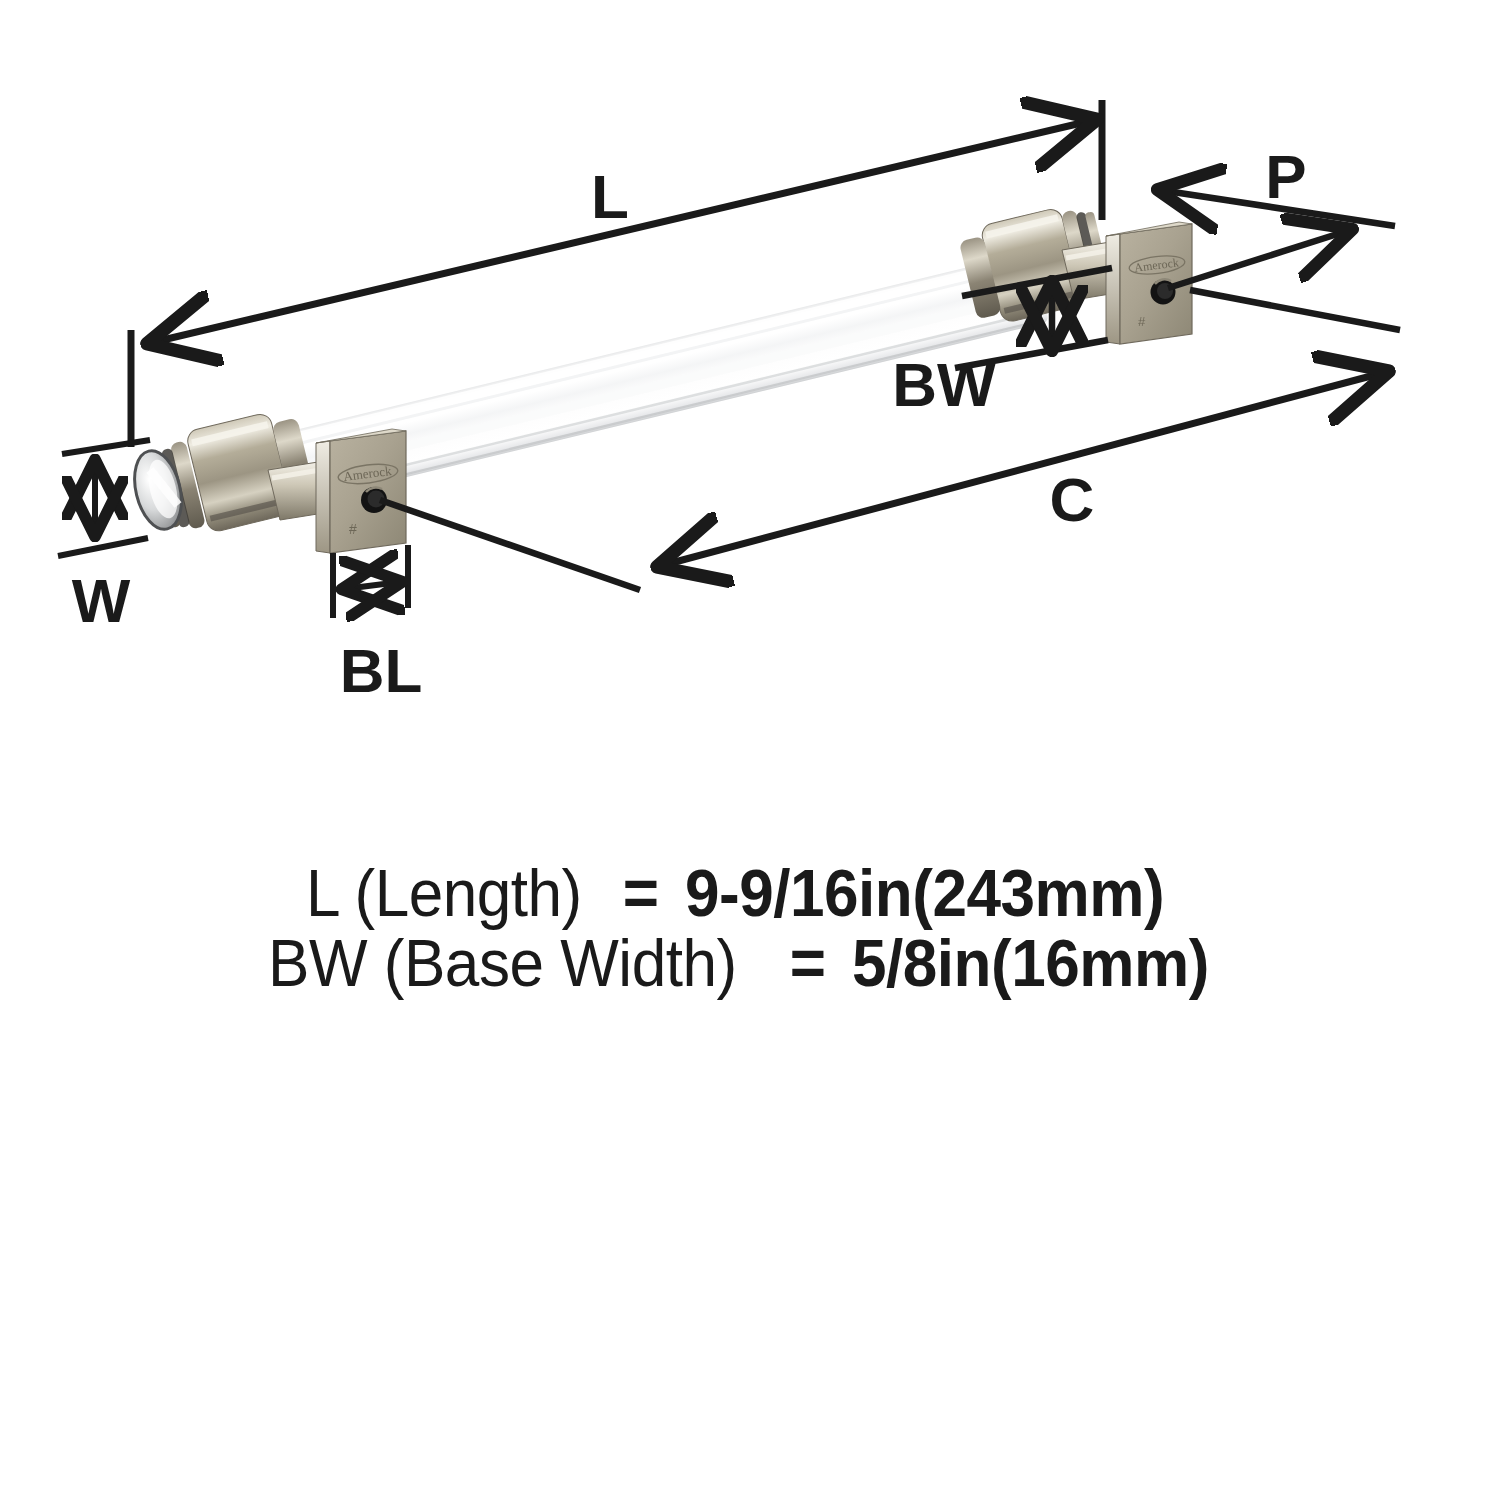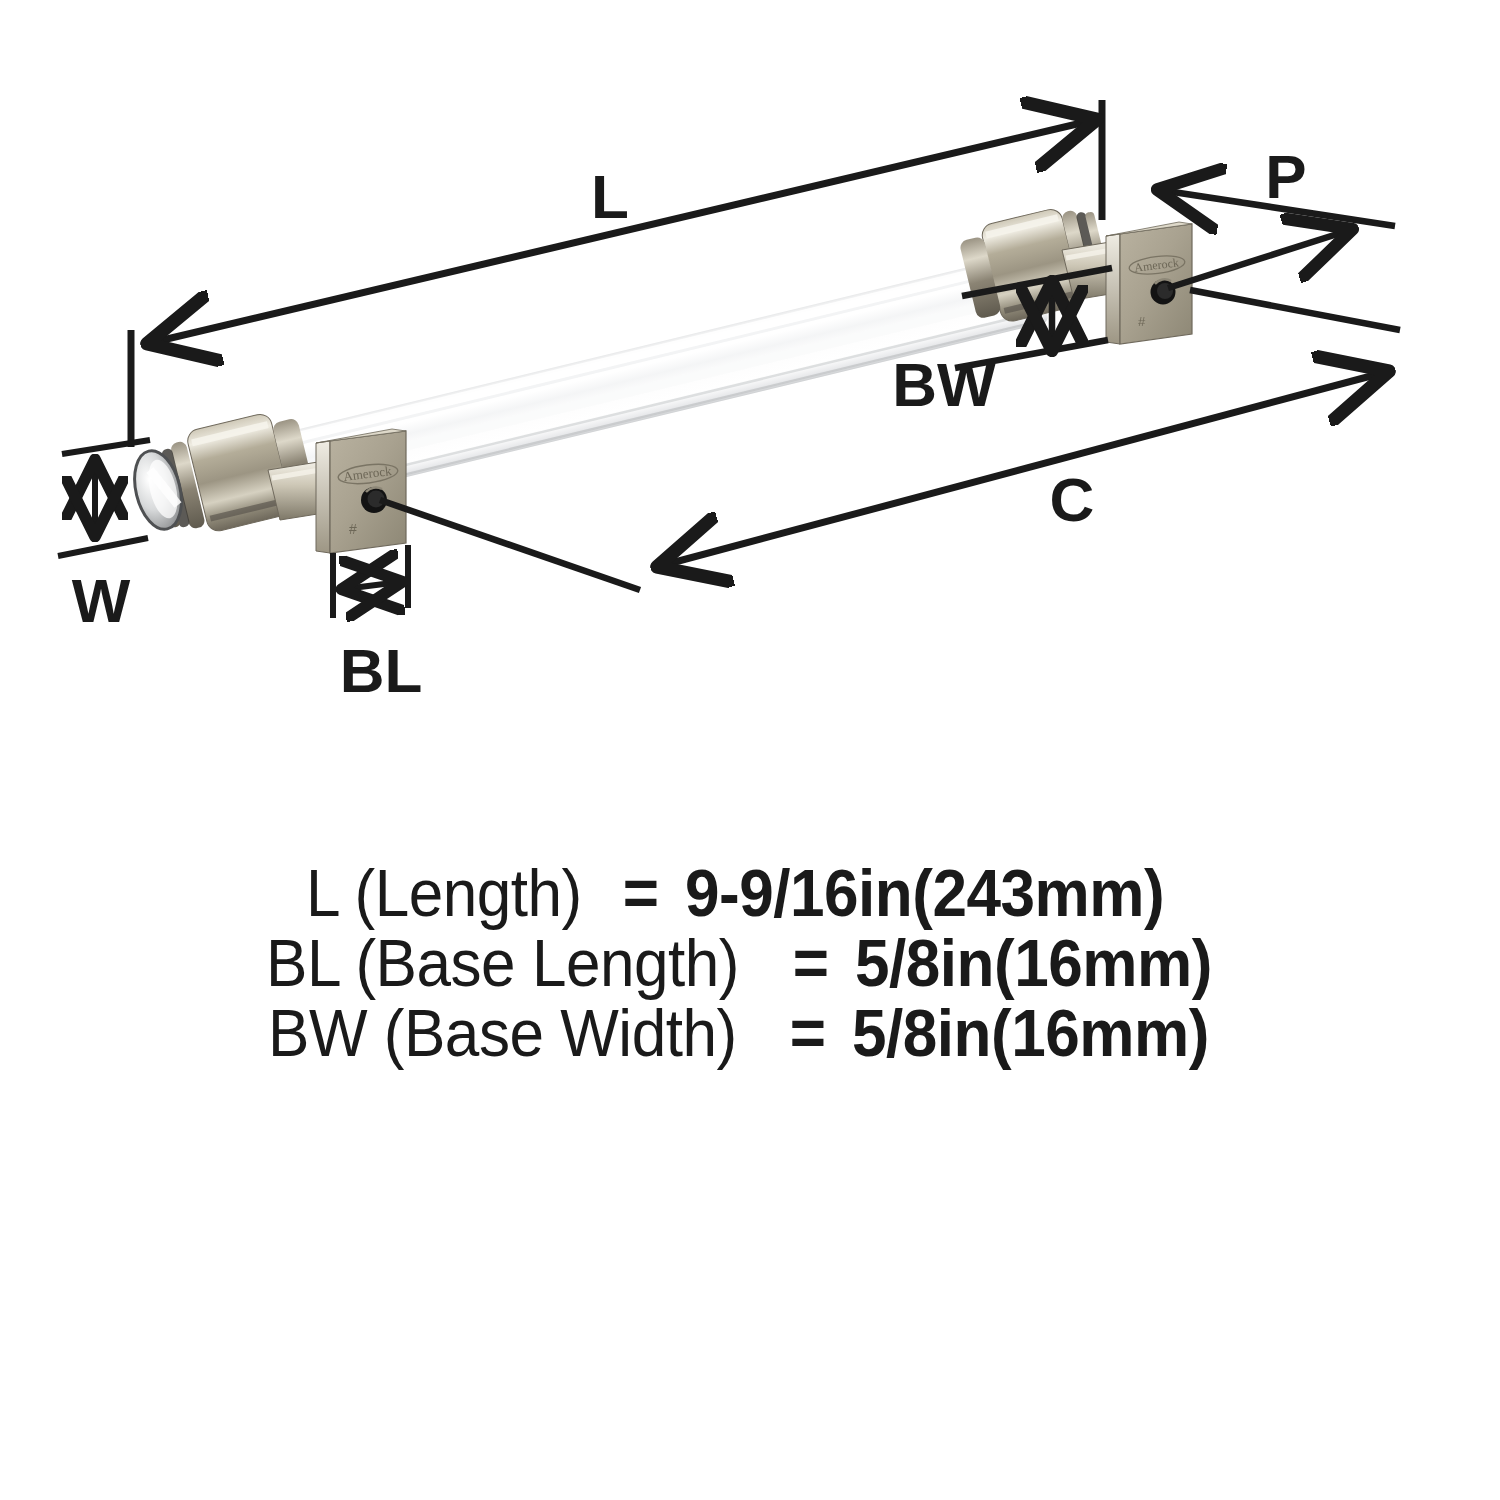--- a/index.html
+++ b/index.html
@@ -240,24 +240,19 @@
 
   <div class="spec-row">
     <span class="spec-key">L (Length)</span>
     <span class="spec-eq">=</span>
     <span class="spec-val">9-9/16in(243mm)</span>
   </div>
 
 
 
 
-  <div class="spec-row">
-    <span class="spec-key">BL (Base Length)</span>
-    <span class="spec-eq">=</span>
-    <span class="spec-val">5/8in(16mm)</span>
-  </div>
 
   <div class="spec-row">
     <span class="spec-key">BW (Base Width)</span>
     <span class="spec-eq">=</span>
     <span class="spec-val">5/8in(16mm)</span>
   </div>
 </div>
 
 </body></html>

